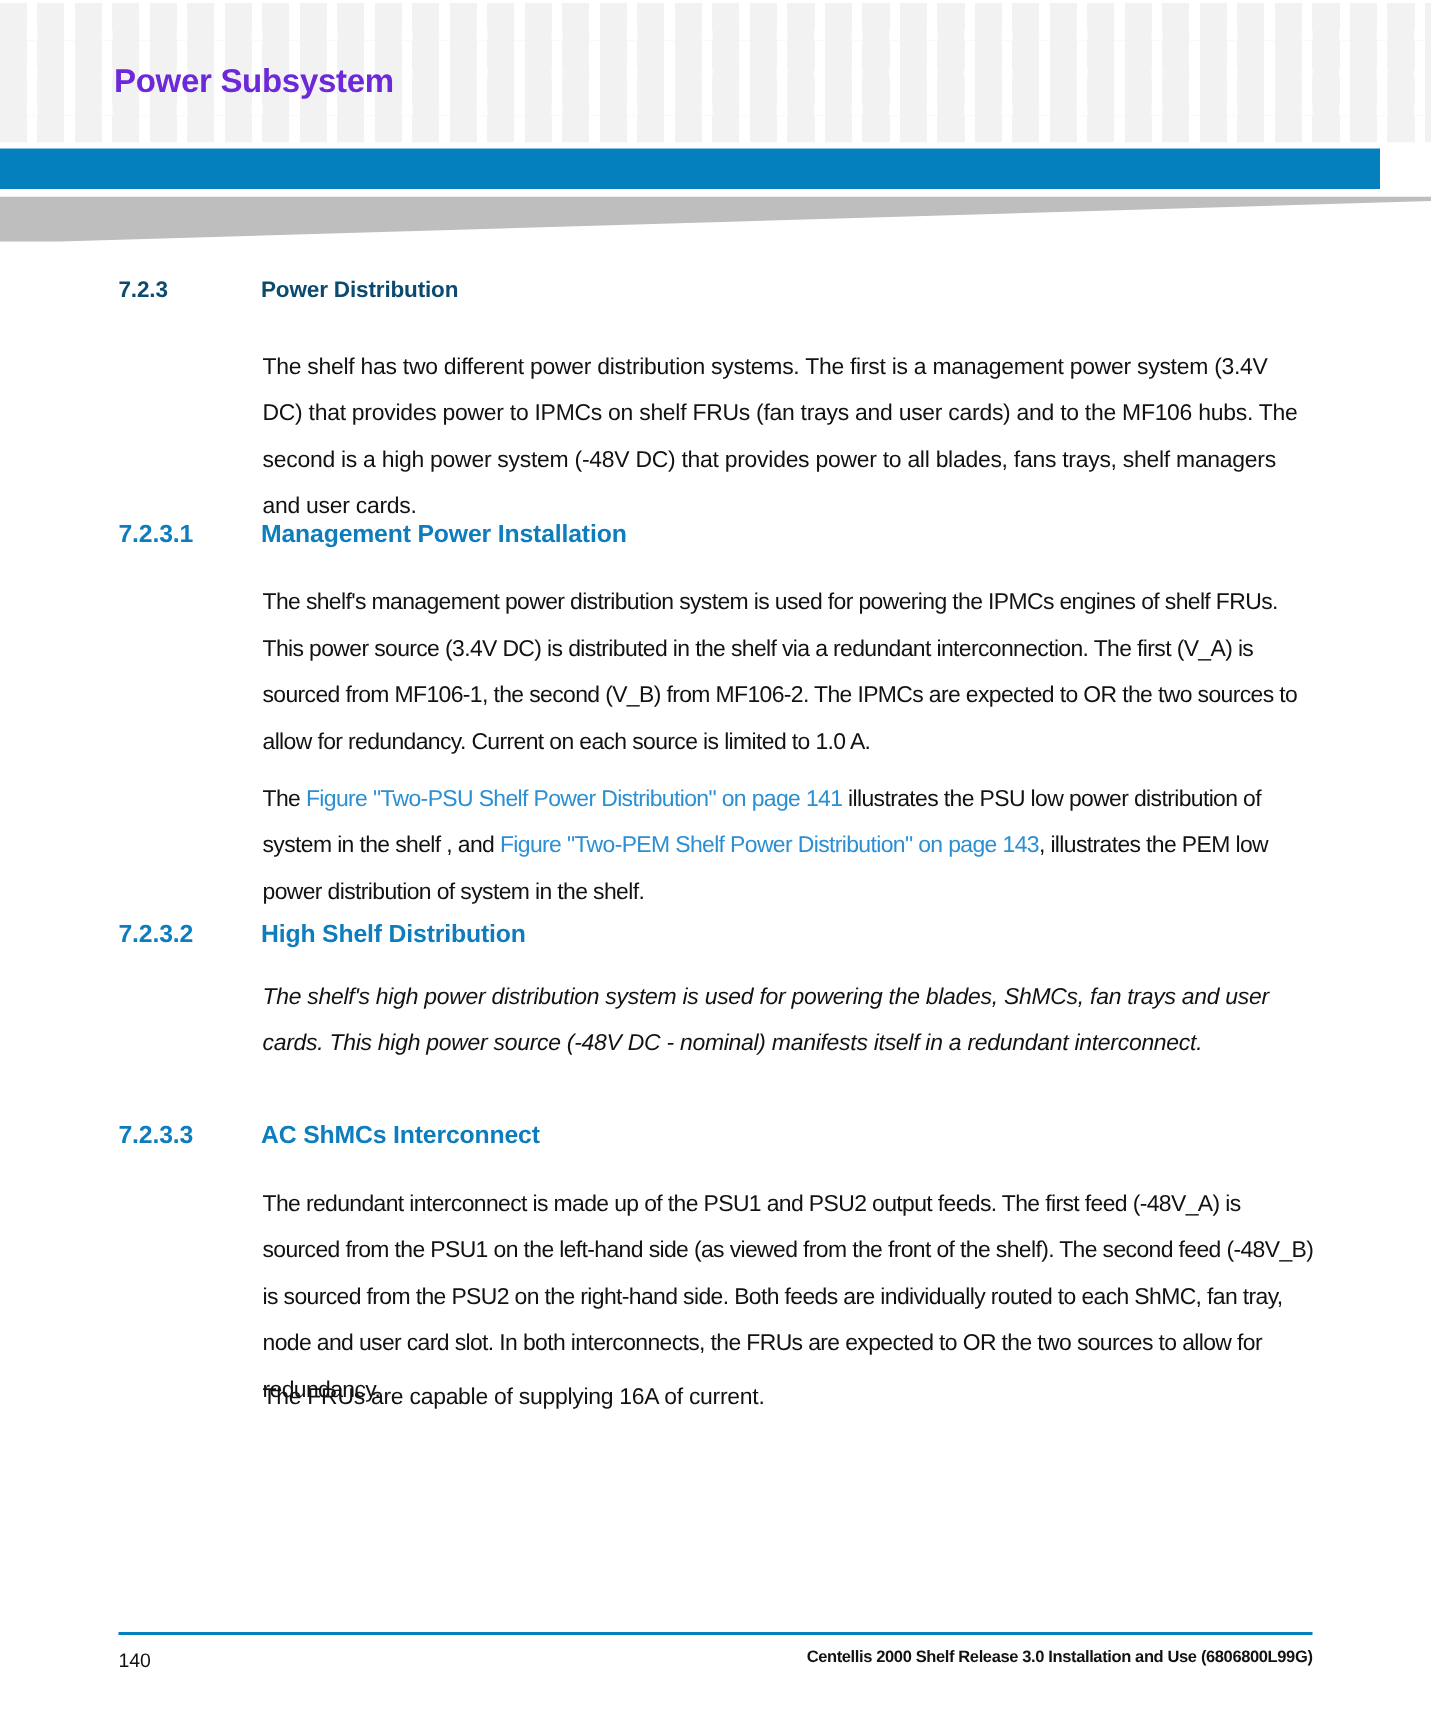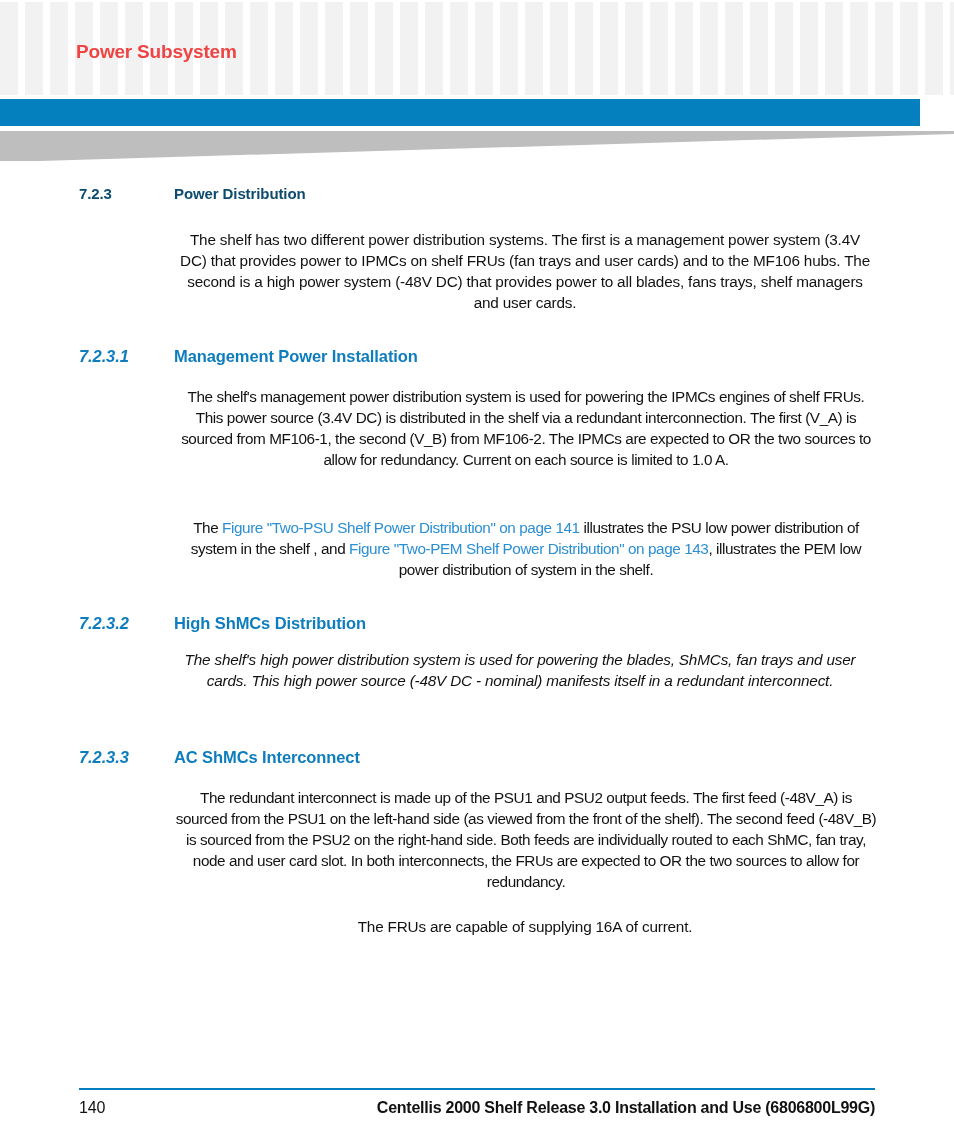--- a/index.html
+++ b/index.html
@@ -49,23 +49,23 @@
       repeating-linear-gradient(to right, #f2f2f2 0 18px, #ffffff 18px 25px);
     -webkit-mask-image:
       repeating-linear-gradient(to bottom, #000 0 18px, transparent 18px 25px);
     mask-image:
       repeating-linear-gradient(to bottom, #000 0 18px, transparent 18px 25px);
   }
   .header-title {
     position: absolute;
     left: 76px;
     top: 41px;
-    font-size: 19px;
-    font-weight: bold;
-    color: #ef4444;
+    font-size: 22px;
+    font-weight: bold;
+    color: #6d28d9;
     letter-spacing: -0.2px;
     z-index: 5;
     white-space: nowrap;
   }
 
   
   .blue-bar {
     position: absolute;
     left: 0;
     top: 99px;
@@ -113,31 +113,30 @@
     width: 800px;
     color: #0E7DBE;
     font-weight: bold;
     font-size: 16.5px;
     letter-spacing: -0.1px;
     white-space: nowrap;
   }
   .h4 .num {
     display: inline-block;
     width: 95px;
-    font-style: italic;
   }
 
   .para {
     position: absolute;
     left: 175px;
     width: 700px;
     font-size: 15.3px;
-    line-height: 21px;
+    line-height: 31px;
     color: #121212;
-    text-align: center;
+    text-align: left;
     letter-spacing: -0.18px;
   }
   .para.tight {
     letter-spacing: -0.42px;
   }
 
   a.xref, .xref {
     color: #2B8FD4;
     text-decoration: none;
   }
@@ -148,31 +147,31 @@
     left: 79px;
     top: 1088px;
     width: 796px;
     height: 2px;
     background: #0580BE;
   }
   .footer-page {
     position: absolute;
     left: 79px;
     top: 1099px;
-    font-size: 16px;
+    font-size: 13px;
     color: #121212;
     letter-spacing: -0.1px;
   }
   .footer-doc {
     position: absolute;
     left: 0;
     top: 1099px;
     width: 875px;
     text-align: right;
-    font-size: 16px;
+    font-size: 11px;
     color: #121212;
     font-weight: bold;
     letter-spacing: -0.25px;
   }
 </style>
 </head>
 <body>
 
 <div class="header-band">
   <div class="header-checks"></div>
@@ -194,21 +193,21 @@
   <div class="para" style="top:229px;">The shelf has two different power distribution systems. The first is a management power system (3.4V DC) that provides power to IPMCs on shelf FRUs (fan trays and user cards) and to the MF106 hubs. The second is a high power system (-48V DC) that provides power to all blades, fans trays, shelf managers and user cards.</div>
 
   <div class="h4" style="top:347px;">
     <span class="num">7.2.3.1</span><span>Management Power Installation</span>
   </div>
   <div class="para tight" style="top:386px; width:702px;">The shelf's management power distribution system is used for powering the IPMCs engines of shelf FRUs. This power source (3.4V DC) is distributed in the shelf via a redundant interconnection. The first (V_A) is sourced from MF106-1, the second (V_B) from MF106-2. The IPMCs are expected to OR the two sources to allow for redundancy. Current on each source is limited to 1.0 A.</div>
 
   <div class="para tight" style="top:517px; width:702px;"><span>The </span><a href="#" class="xref">Figure "Two-PSU Shelf Power Distribution" on page 141</a><span> illustrates the PSU low power distribution of system in the shelf , and </span><a href="#" class="xref">Figure "Two-PEM Shelf Power Distribution" on page 143</a><span>, illustrates the PEM low power distribution of system in the shelf.</span></div>
 
   <div class="h4" style="top:614px;">
-    <span class="num">7.2.3.2</span><span>High ShMCs Distribution</span>
+    <span class="num">7.2.3.2</span><span>High Shelf Distribution</span>
   </div>
   <div class="para" style="top:649px; width:690px;font-style:italic;">The shelf's high power distribution system is used for powering the blades, ShMCs, fan trays and user cards. This high power source (-48V DC - nominal) manifests itself in a redundant interconnect.</div>
 
   <div class="h4" style="top:748px;">
     <span class="num">7.2.3.3</span><span>AC ShMCs Interconnect</span>
   </div>
   <div class="para tight" style="top:787px; width:702px;">The redundant interconnect is made up of the PSU1 and PSU2 output feeds. The first feed (-48V_A) is sourced from the PSU1 on the left-hand side (as viewed from the front of the shelf). The second feed (-48V_B) is sourced from the PSU2 on the right-hand side. Both feeds are individually routed to each ShMC, fan tray, node and user card slot. In both interconnects, the FRUs are expected to OR the two sources to allow for redundancy.</div>
   <div class="para" style="top:916px; width:700px;">The FRUs are capable of supplying 16A of current.</div>
 
 </div>

